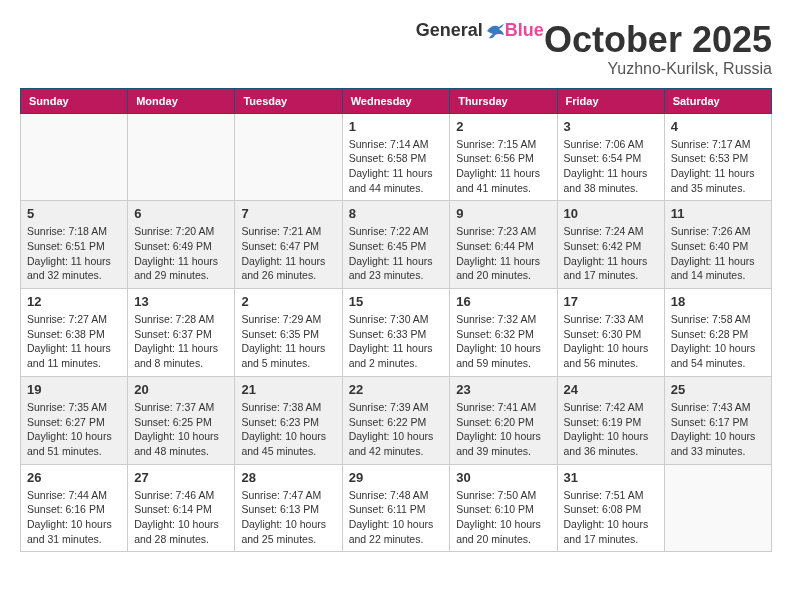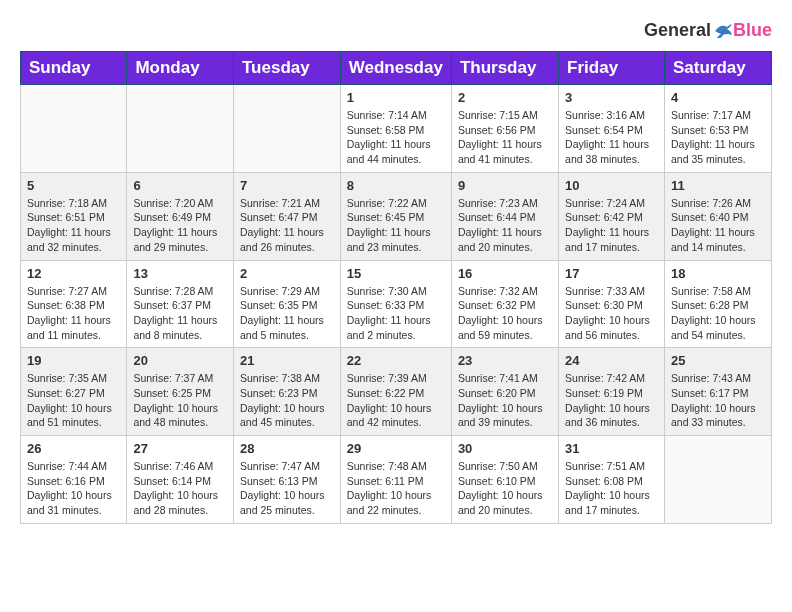--- a/index.html
+++ b/index.html
@@ -52,25 +52,25 @@
     .location {
       font-size: 16px;
       color: #555;
     }
     .calendar {
       width: 100%;
       border-collapse: collapse;
       border: 1px solid #ccc;
     }
     .calendar th {
-      background-color: #6d28d9;
+      background-color: #be185d;
       color: #fff;
       text-align: left;
       padding: 6px 8px;
-      font-size: 17px;
+      font-size: 11px;
       border: 1px solid #1a5276;
     }
     .calendar td {
       border: 1px solid #ccc;
       vertical-align: top;
       padding: 5px 6px;
       width: 108px;
       min-height: 80px;
       font-size: 11px;
       color: #333;
@@ -99,20 +99,24 @@
 <div class="header">
   <div class="logo">
     <div class="logo-text">
       <span class="logo-general">General</span>
       <svg class="logo-bird" viewBox="0 0 20 20">
         <path d="M2,10 Q8,2 14,6 Q16,4 19,3 Q17,7 14,8 Q18,10 19,14 Q14,12 10,14 Q8,18 4,17 Q6,14 8,13 Q5,12 2,10Z" fill="#3a7abf"></path>
       </svg>
       <span class="logo-blue">Blue</span>
     </div>
   </div>
+  <div class="title-section">
+    <div class="month-title">October 2025</div>
+    <div class="location">Yuzhno-Kurilsk, Russia</div>
+  </div>
 </div>
 
 <table class="calendar">
   <thead>
     <tr>
     <th>Sunday</th>
         <th>Monday</th>
         <th>Tuesday</th>
         <th>Wednesday</th>
         <th>Thursday</th>
@@ -132,21 +136,21 @@
 Daylight: 11 hours and 44 minutes.</div>
         </td>
         <td>
           <div class="day-num">2</div>
           <div class="day-info">Sunrise: 7:15 AM
 Sunset: 6:56 PM
 Daylight: 11 hours and 41 minutes.</div>
         </td>
         <td>
           <div class="day-num">3</div>
-          <div class="day-info">Sunrise: 3:16 AM
+          <div class="day-info">Sunrise: 7:06 AM
 Sunset: 6:54 PM
 Daylight: 11 hours and 38 minutes.</div>
         </td>
         <td>
           <div class="day-num">4</div>
           <div class="day-info">Sunrise: 7:17 AM
 Sunset: 6:53 PM
 Daylight: 11 hours and 35 minutes.</div>
         </td>
       </tr>

